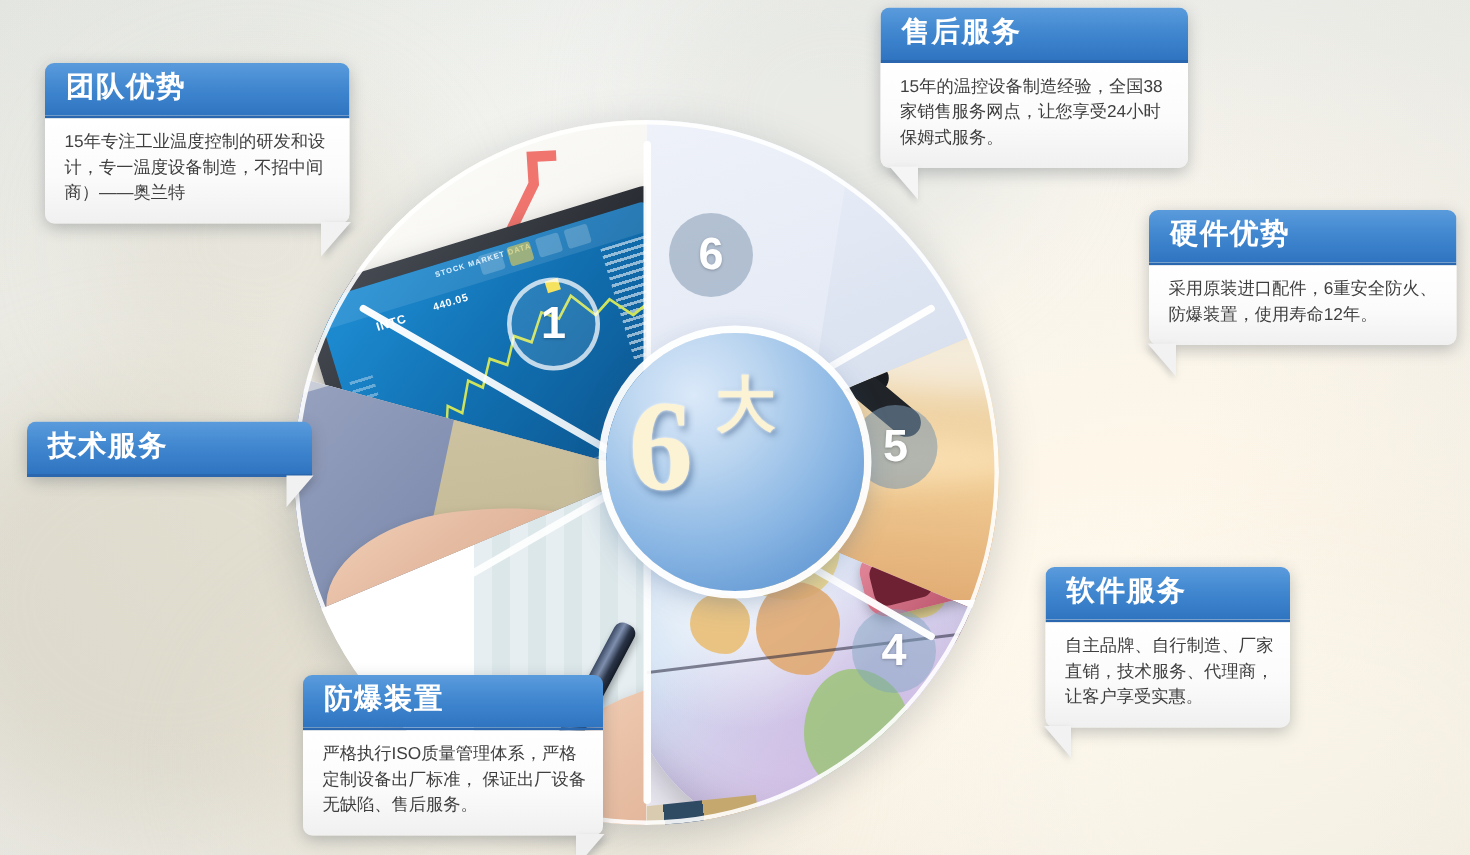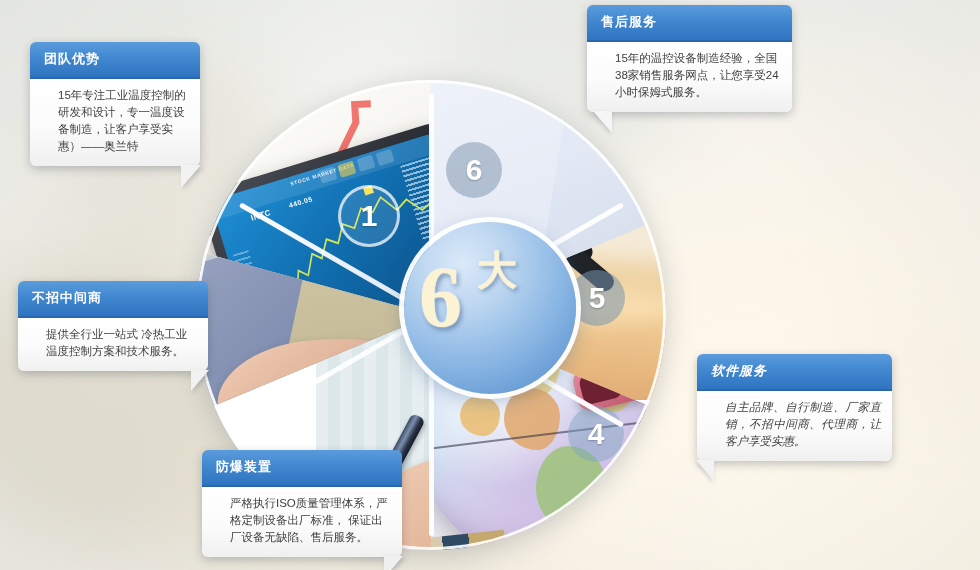--- a/index.html
+++ b/index.html
@@ -203,44 +203,44 @@
   .ys{position:absolute;left:58px;top:44px;font-size:43px;line-height:46px;font-weight:bold;
     color:#1f63c4;text-shadow:0 1px 0 rgba(255,255,255,.8), 1px 2px 4px rgba(20,50,100,.35);
     font-style:italic;letter-spacing:-2px;
     font-family:"Liberation Serif","DejaVu Serif",serif;}
 
   
   .card{position:absolute;border-radius:7px;overflow:visible;
     box-shadow:0 3px 10px rgba(60,70,80,.30);}
   .card-hd{border-radius:6px 6px 0 0;padding:6px 12px 7px 14px;
     background:linear-gradient(180deg,#5a9bdc 0%,#3f86cf 50%,#2f74c0 100%);
-    color:#fff;font-size:13px;font-weight:bold;letter-spacing:1px;line-height:22px;
+    color:#fff;font-size:19px;font-weight:bold;letter-spacing:1px;line-height:22px;
     border-bottom:2px solid #2a67ae;}
   .card-bd{border-radius:0 0 6px 6px;
     background:linear-gradient(180deg,#ffffff 0%,#fbfbfb 55%,#f0f0f0 100%);
-    color:#3e3e3e;font-size:11.5px;line-height:17px;padding:8px 11px 11px 28px;}
+    color:#3e3e3e;font-size:11.5px;line-height:17px;padding:8px 11px 11px 13px;}
   .tail{position:absolute;width:0;height:0;}
 
   
-  #card-team{left:30px;top:42px;width:170px;}
+  #card-team{left:30px;top:42px;width:203px;}
   #card-team .tail{right:-1px;bottom:-22px;
     border-left:20px solid #f2f2f2;border-bottom:23px solid transparent;
     filter:drop-shadow(2px 2px 2px rgba(60,70,80,.22));}
 
   #card-after{left:587px;top:5px;width:205px;}
   #card-after .tail{left:6px;bottom:-21px;
     border-right:19px solid #f5f5f5;border-bottom:22px solid transparent;
     filter:drop-shadow(-1px 2px 2px rgba(60,70,80,.22));}
 
   #card-hardware{left:766px;top:140px;width:205px;}
   #card-hardware .tail{left:-1px;bottom:-21px;
     border-right:19px solid #f2f2f2;border-bottom:22px solid transparent;
     filter:drop-shadow(-1px 2px 2px rgba(60,70,80,.22));}
 
-  #card-software{left:697px;top:354px;width:195px;font-style:italic;}
+  #card-software{left:697px;top:378px;width:163px;}
   #card-software .tail{left:-1px;bottom:-20px;
     border-right:18px solid #f2f2f2;border-bottom:21px solid transparent;
     filter:drop-shadow(-1px 2px 2px rgba(60,70,80,.22));}
 
   #card-quality{left:202px;top:450px;width:200px;}
   #card-quality .tail{right:-1px;bottom:-21px;
     border-left:19px solid #f0f0f0;border-bottom:22px solid transparent;
     filter:drop-shadow(2px 2px 2px rgba(60,70,80,.22));}
 
   #card-tech{left:18px;top:281px;width:190px;}
@@ -379,42 +379,46 @@
 
   <div id="center">
     <div id="center-inner">
       <span class="big6">6</span>
       <span class="da">大</span>
     </div>
   </div>
 
   <div class="card" id="card-team">
     <div class="card-hd">团队优势</div>
-    <div class="card-bd">15年专注工业温度控制的研发和设计，专一温度设备制造，让客户享受实惠）——奥兰特</div>
+    <div class="card-bd">15年专注工业温度控制的研发和设计，专一温度设备制造，不招中间商）——奥兰特</div>
     <span class="tail"></span>
   </div>
 
   <div class="card" id="card-after">
     <div class="card-hd">售后服务</div>
     <div class="card-bd">15年的温控设备制造经验，全国38家销售服务网点，让您享受24小时保姆式服务。</div>
     <span class="tail"></span>
   </div>
 
+  <div class="card" id="card-hardware">
+    <div class="card-hd">硬件优势</div>
+    <div class="card-bd">采用原装进口配件，6重安全防火、防爆装置，使用寿命12年。</div>
+    <span class="tail"></span>
+  </div>
 
   <div class="card" id="card-software">
     <div class="card-hd">软件服务</div>
-    <div class="card-bd" style="text-align:justify;">自主品牌、自行制造、厂家直销，不招中间商、代理商，让客户享受实惠。</div>
+    <div class="card-bd" style="text-align:justify;">自主品牌、自行制造、厂家直销，技术服务、代理商，让客户享受实惠。</div>
     <span class="tail"></span>
   </div>
 
   <div class="card" id="card-quality">
     <div class="card-hd">防爆装置</div>
     <div class="card-bd">严格执行ISO质量管理体系，严格定制设备出厂标准，   保证出厂设备无缺陷、售后服务。</div>
     <span class="tail"></span>
   </div>
 
   <div class="card" id="card-tech">
-    <div class="card-hd">不招中间商</div>
-    <div class="card-bd">提供全行业一站式    冷热工业温度控制方案和技术服务。</div>
+    <div class="card-hd">技术服务</div>
     <span class="tail"></span>
   </div>
 
 </div>
 
 </body></html>

